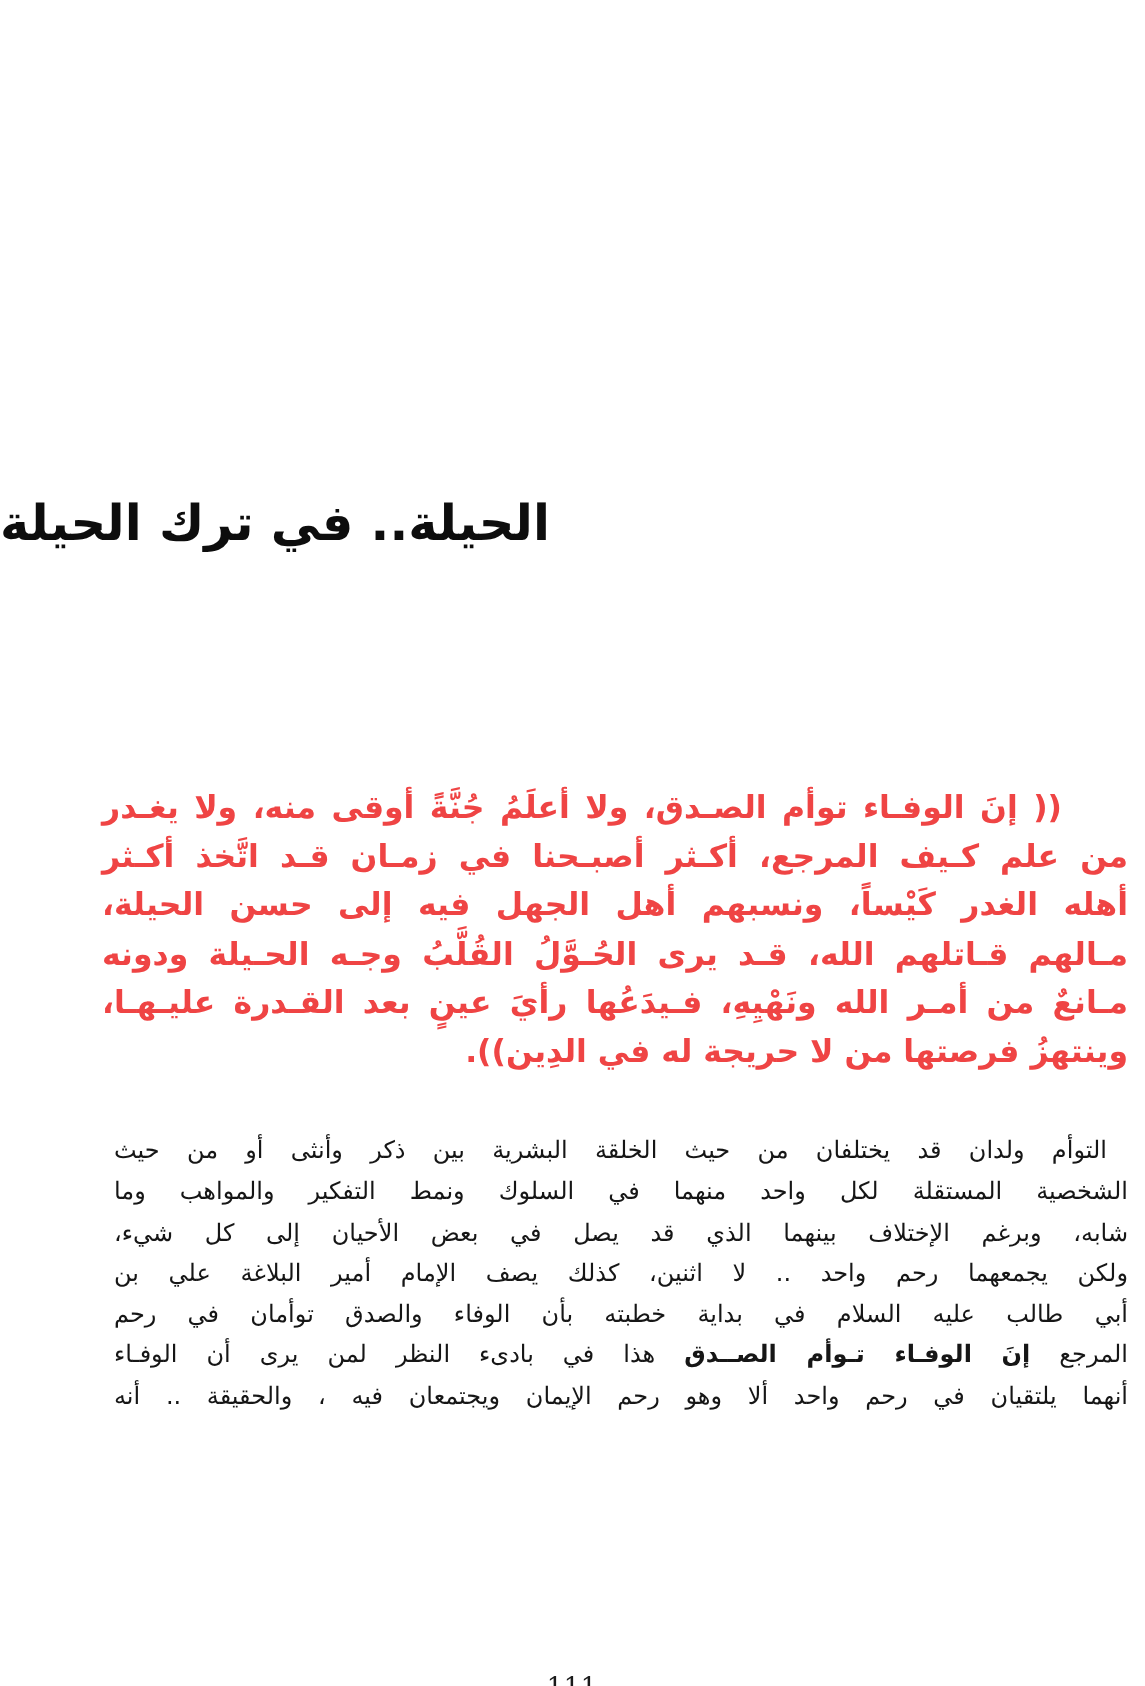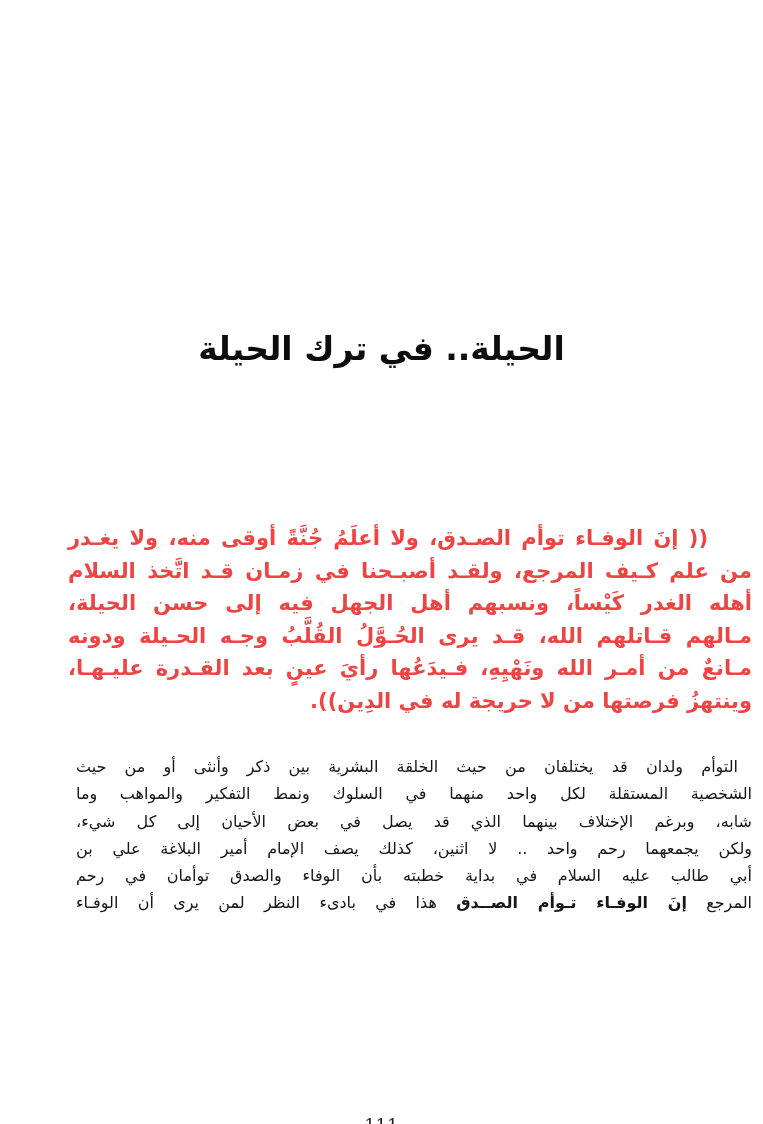--- a/index.html
+++ b/index.html
@@ -21,21 +21,21 @@
       top: 0;
       width: 763px;
       height: 1124px;
       background: #ffffff;
     }
     .title {
       position: absolute;
       top: 302px;
       left: 0;
       width: 763px;
-      text-align: center;
+      text-align: left;
       direction: rtl;
       font-family: "DejaVu Sans", sans-serif;
       font-weight: bold;
       font-size: 33px;
       line-height: 50px;
       color: #0d0d0d;
       letter-spacing: -0.5px;
     }
     .quote {
       position: absolute;
@@ -104,31 +104,32 @@
   </style>
 </head>
 <body>
 
 <div class="page">
 
   <h1 class="title">الحيلة.. في ترك الحيلة</h1>
 
   <div class="quote">
     <span class="quote-line first">(( إنَ الوفـاء توأم الصـدق، ولا أعلَمُ جُنَّةً أوقى منه، ولا يغـدر</span>
-    <span class="quote-line">من علم كـيف المرجع، ولقـد أصبـحنا في زمـان قـد اتَّخذ السلام</span>
+    <span class="quote-line">من علم كـيف المرجع، أكـثر أصبـحنا في زمـان قـد اتَّخذ أكـثر</span>
     <span class="quote-line">أهله الغدر كَيْساً، ونسبهم أهل الجهل فيه إلى حسن الحيلة،</span>
     <span class="quote-line">مـالهم قـاتلهم الله، قـد يرى الحُـوَّلُ القُلَّبُ وجـه الحـيلة ودونه</span>
     <span class="quote-line">مـانعٌ من أمـر الله ونَهْيِهِ، فـيدَعُها رأيَ عينٍ بعد القـدرة عليـهـا،</span>
     <span class="quote-line last">وينتهزُ فرصتها من لا حريجة له في الدِين)).</span>
   </div>
 
   <div class="body-text">
     <span class="body-line first">التوأم ولدان قد يختلفان من حيث الخلقة البشرية بين ذكر وأنثى أو من حيث</span>
     <span class="body-line">الشخصية المستقلة لكل واحد منهما في السلوك ونمط التفكير والمواهب وما</span>
     <span class="body-line">شابه، وبرغم الإختلاف بينهما الذي قد يصل في بعض الأحيان إلى كل شيء،</span>
     <span class="body-line">ولكن يجمعهما رحم واحد .. لا اثنين، كذلك يصف الإمام أمير البلاغة علي بن</span>
     <span class="body-line">أبي طالب عليه السلام في بداية خطبته بأن الوفاء والصدق توأمان في رحم</span>
     <span class="body-line"><span>المرجع </span><span class="em">إنَ الوفـاء تـوأم الصــدق</span><span> هذا في بادىء النظر لمن يرى أن الوفـاء</span></span>
+    <span class="body-line">أنهما يلتقيان في رحم واحد ألا وهو رحم الإيمان ويجتمعان فيه ، والحقيقة .. أنه</span>
   </div>
 
   <div class="page-number">111</div>
 
 </div>
 
 </body></html>

